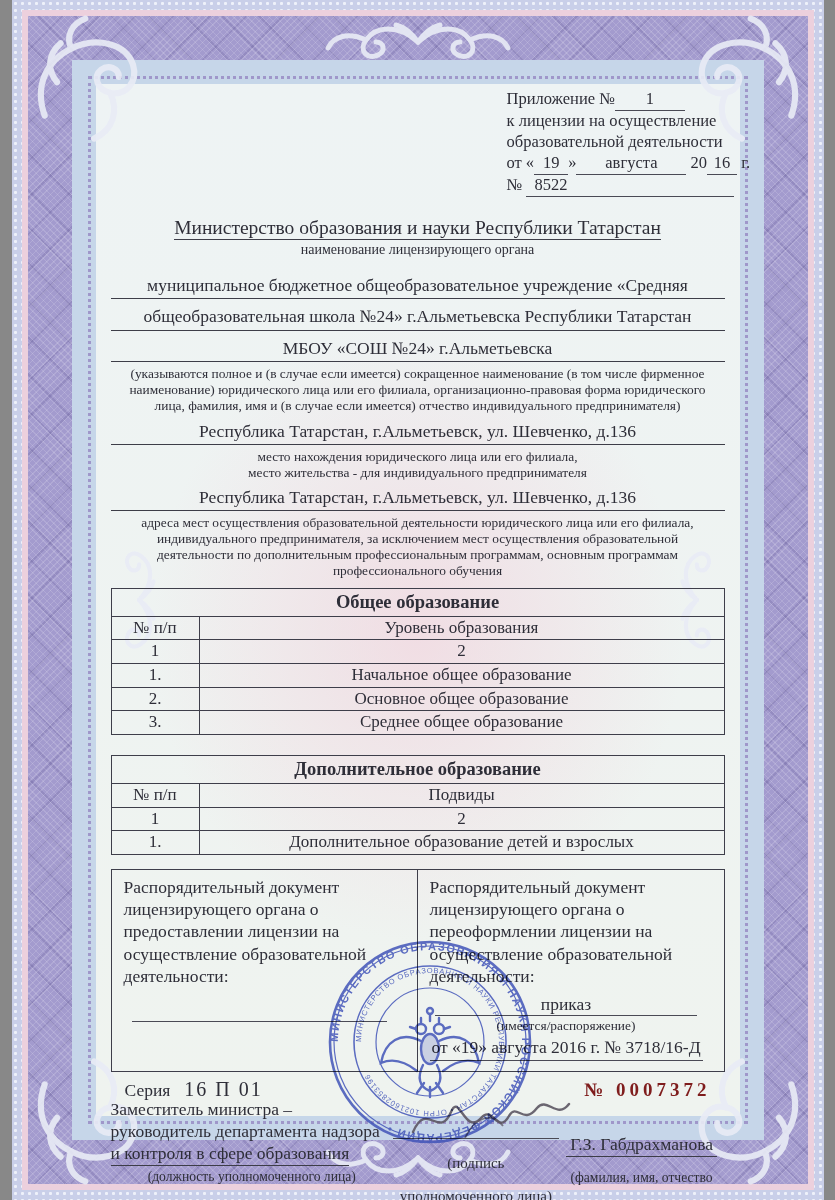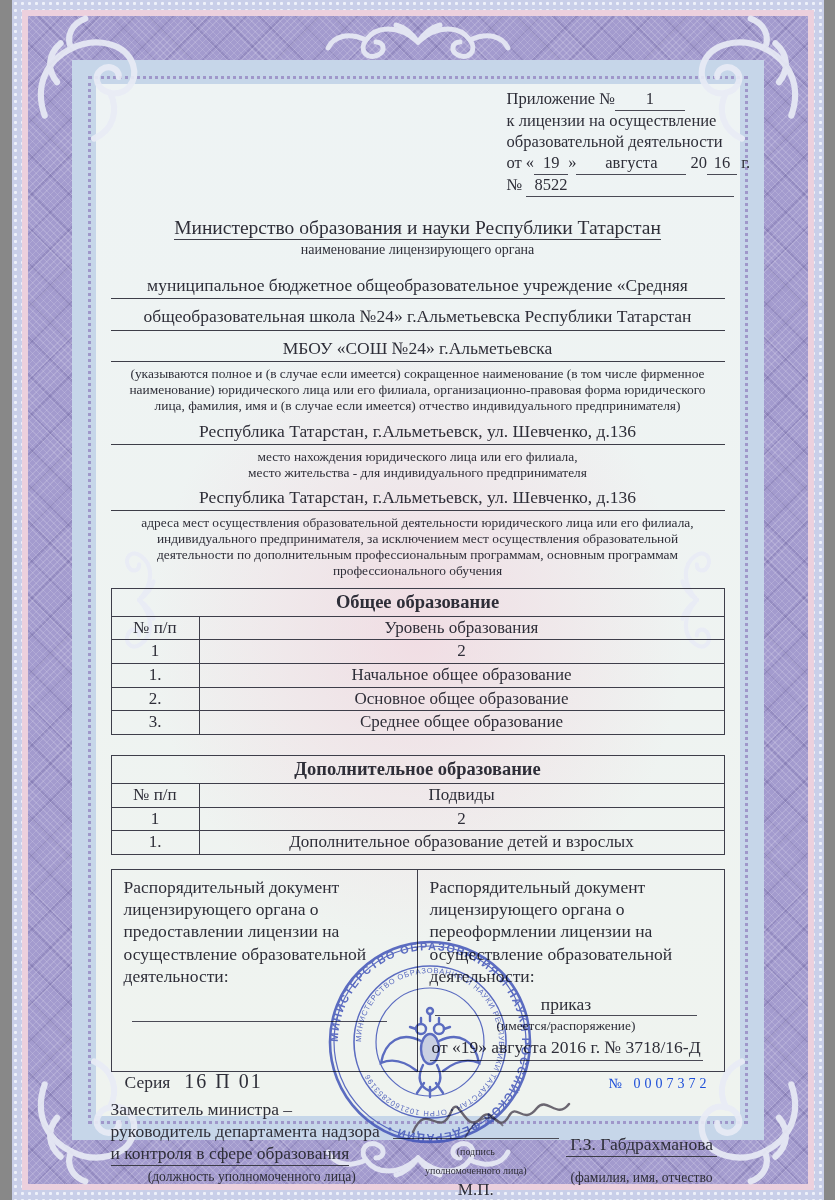--- a/index.html
+++ b/index.html
@@ -90,35 +90,35 @@
   .order-date{width:100%;margin-top:2px;text-align:center;border-bottom:1px solid #4a4a55;padding-bottom:1px;}
 
   
   .signing{display:flex;margin-top:26px;}
   .sg-left{width:46%;font-size:17.5px;line-height:1.28;}
   .sg-left .l3{display:inline-block;border-bottom:1.2px solid #3d3d48;padding-bottom:0;}
   .sg-left .cap{font-size:13.6px;text-align:center;margin-top:2px;}
   .sg-mid{width:27%;text-align:center;position:relative;}
   .sign-line{margin-top:40px;border-bottom:1px solid #4a4a55;height:0;}
   .sig-svg{position:absolute;left:12px;top:-12px;z-index:3;}
-  .sg-mid .cap{font-size:10px;line-height:1.22;margin-top:7px;}
+  .sg-mid .cap{font-size:15px;line-height:1.22;margin-top:15px;}
   .mp{font-size:17px;margin-top:3px;}
   .sg-right{width:27%;text-align:center;font-size:17.5px;}
   .sg-right .name{display:inline-block;border-bottom:1.2px solid #3d3d48;margin-top:36px;padding:0 4px 1px 4px;}
   .sg-right .cap{font-size:13.6px;line-height:1.22;margin-top:13px;}
 
   
   .stamp{position:absolute;left:228px;top:852px;z-index:12;opacity:.85;mix-blend-mode:multiply;}
 
   
-  .series-row{position:absolute;left:28px;right:28px;bottom:22px;display:flex;
+  .series-row{position:absolute;left:28px;right:28px;bottom:14px;display:flex;
     justify-content:space-between;align-items:baseline;z-index:11;}
   .series-label{font-size:17.5px;}
   .series-value{font-size:20px;letter-spacing:2px;margin-left:10px;}
-  .form-no{font-size:14px;letter-spacing:4px;color:#1d4ed8;}
+  .form-no{font-size:19px;letter-spacing:4px;color:#7f1d1d;font-weight:bold;}
 </style>
 </head>
 <body>
 
 <div class="page">
 
   <div class="fr fr-beads"></div>
   <div class="fr fr-pink"></div>
   <div class="fr fr-purple"></div>
   <div class="fr fr-blue"></div>

